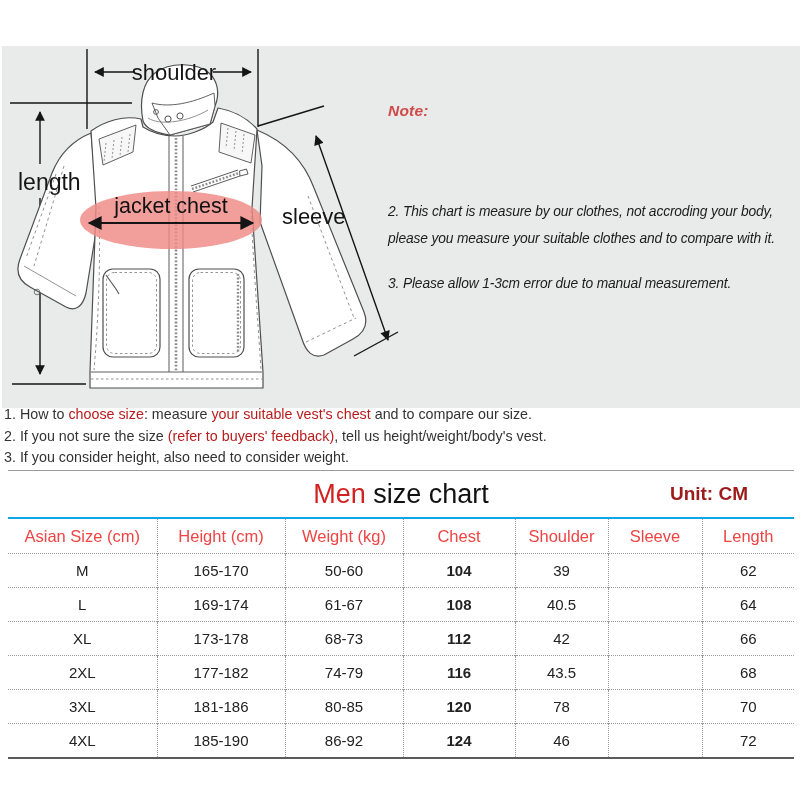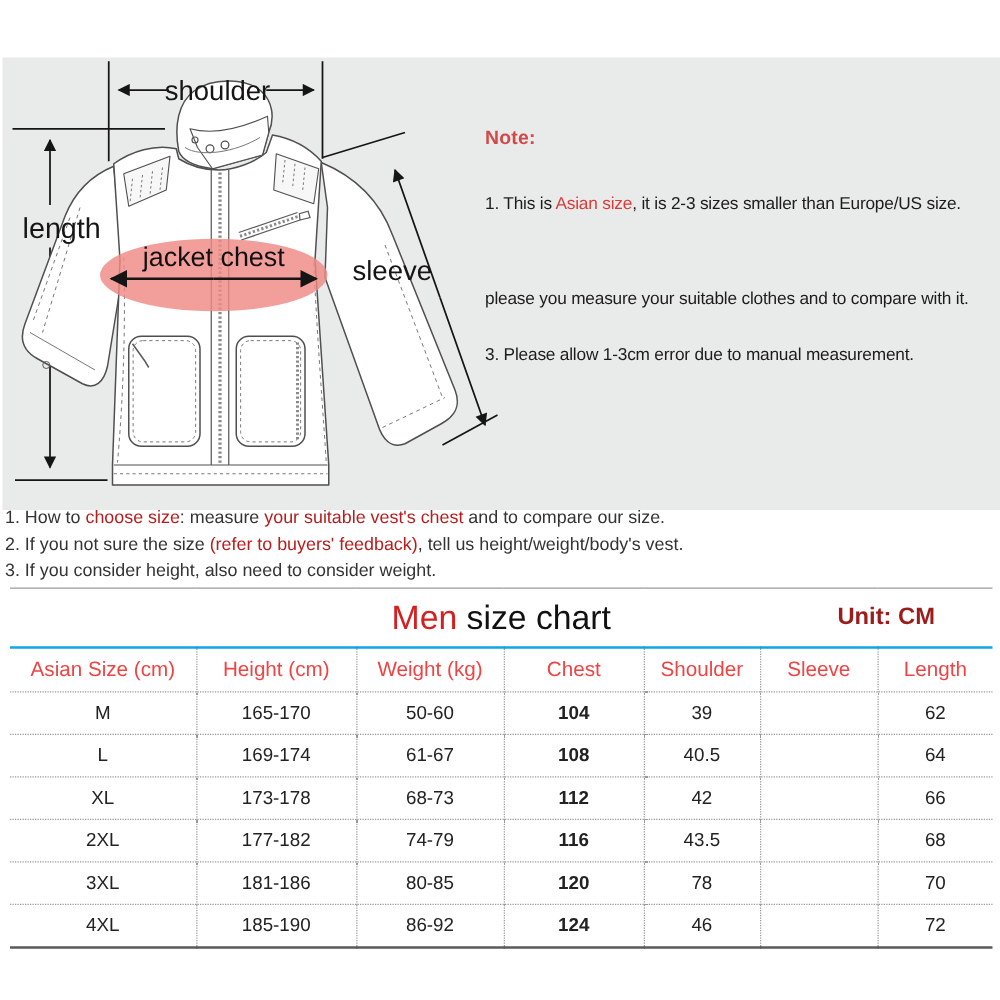--- a/index.html
+++ b/index.html
@@ -8,21 +8,21 @@
     font-family:"Liberation Sans","DejaVu Sans",sans-serif;color:#222;
     overflow:hidden;
   }
   .panel{
     position:absolute;left:2px;top:46px;width:798px;height:362px;
     background:#e9eaea;
   }
   .jacket-svg{position:absolute;left:2px;top:46px;}
 
   
-  .note{position:absolute;left:388px;top:0;width:412px;height:408px;}
+  .note{position:absolute;left:388px;top:0;width:412px;height:408px;font-style:italic;}
   .note-title{position:absolute;top:102px;left:0;font-size:15.5px;color:#d14a4a;font-weight:bold;letter-spacing:.2px;}
   .note-line{position:absolute;left:0;font-size:13.8px;letter-spacing:-0.15px;color:#1c1c1c;white-space:nowrap;}
   .note-i1{top:155px;}
   .note-i2a{top:204px;}
   .note-i2b{top:231px;}
   .note-i3{top:276px;}
   .red-inline{color:#db3b3b;}
 
   
   .tips{position:absolute;left:4px;top:404px;width:792px;font-size:14.3px;color:#333;}
@@ -136,21 +136,21 @@
   </g>
 
   <text x="172" y="34" text-anchor="middle" font-size="22" fill="#151515">shoulder</text>
   <text x="16" y="144" font-size="23" fill="#151515">length</text>
   <text x="280" y="178" font-size="22" fill="#151515">sleeve</text>
   <text x="169" y="167" text-anchor="middle" font-size="21.5" fill="#111">jacket chest</text>
 </svg>
 
 <div class="note">
   <div class="note-title">Note:</div>
-  <div class="note-line note-i1"><span>1. This is </span><span class="red-inline">Asian size</span><span>, it is 2-3 sizes smaller than Europe/US size.</span></div>
+  <div class="note-line note-i2a">2. This chart is measure by our clothes, not accroding your body,</div>
   <div class="note-line note-i2b">please you measure your suitable clothes and to compare with it.</div>
   <div class="note-line note-i3">3. Please allow 1-3cm error due to manual measurement.</div>
 </div>
 
 <div class="tips">
   <div><span>1. How to </span><span class="tip-red">choose size</span><span>: measure </span><span class="tip-red">your suitable vest's chest</span><span> and to compare our size.</span></div>
   <div><span>2. If you not sure the size </span><span class="tip-red">(refer to buyers' feedback)</span><span>, tell us height/weight/body's vest.</span></div>
   <div>3. If you consider height, also need to consider weight.</div>
 </div>
 

